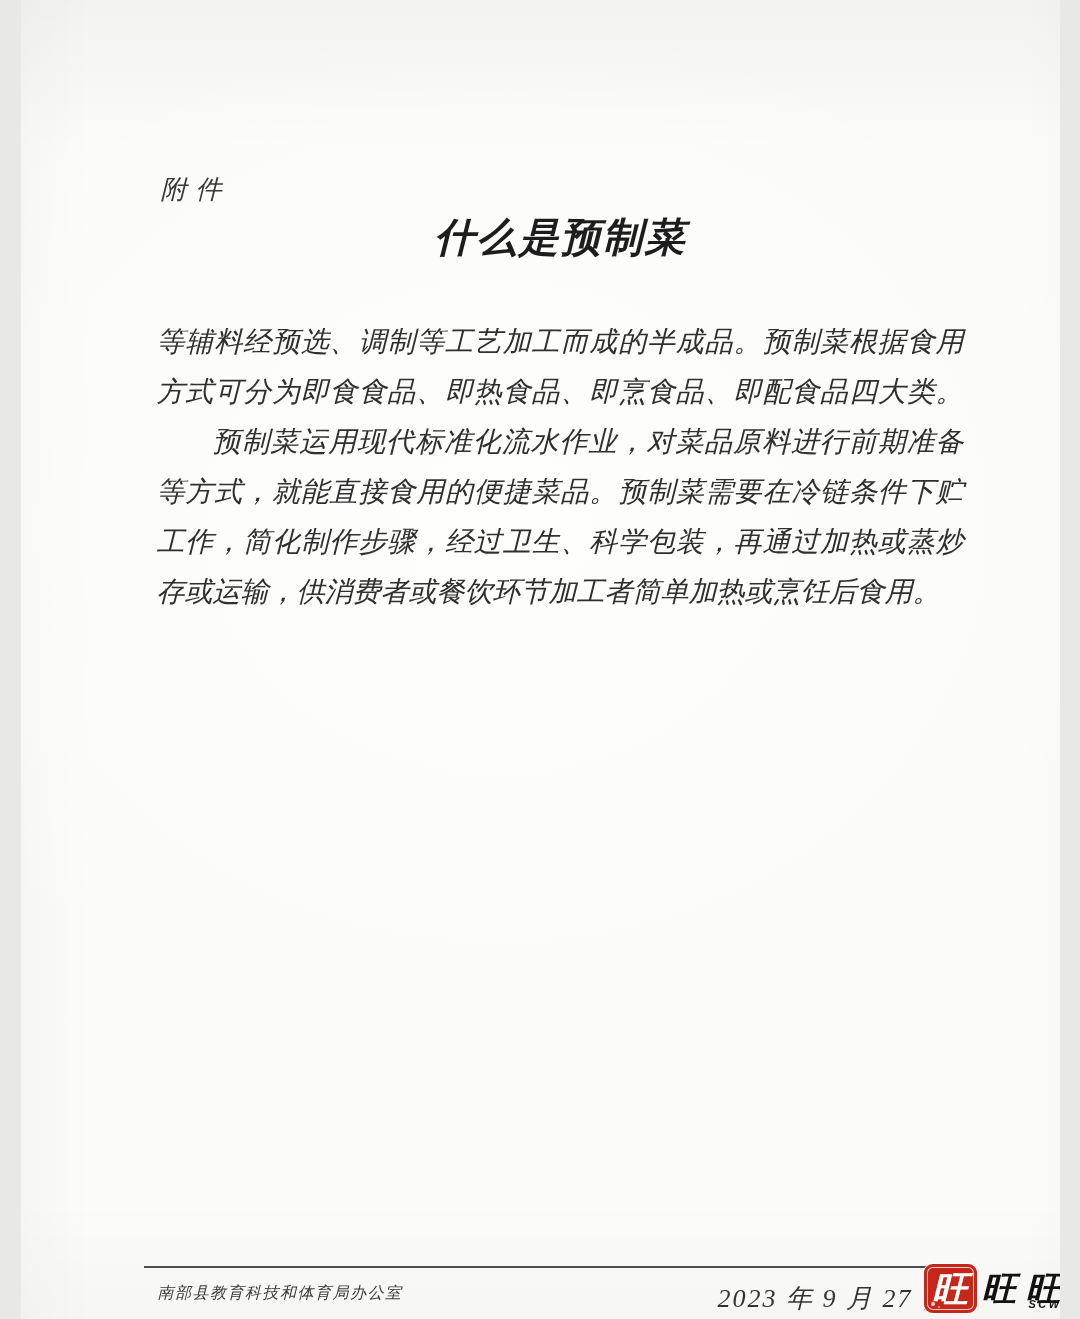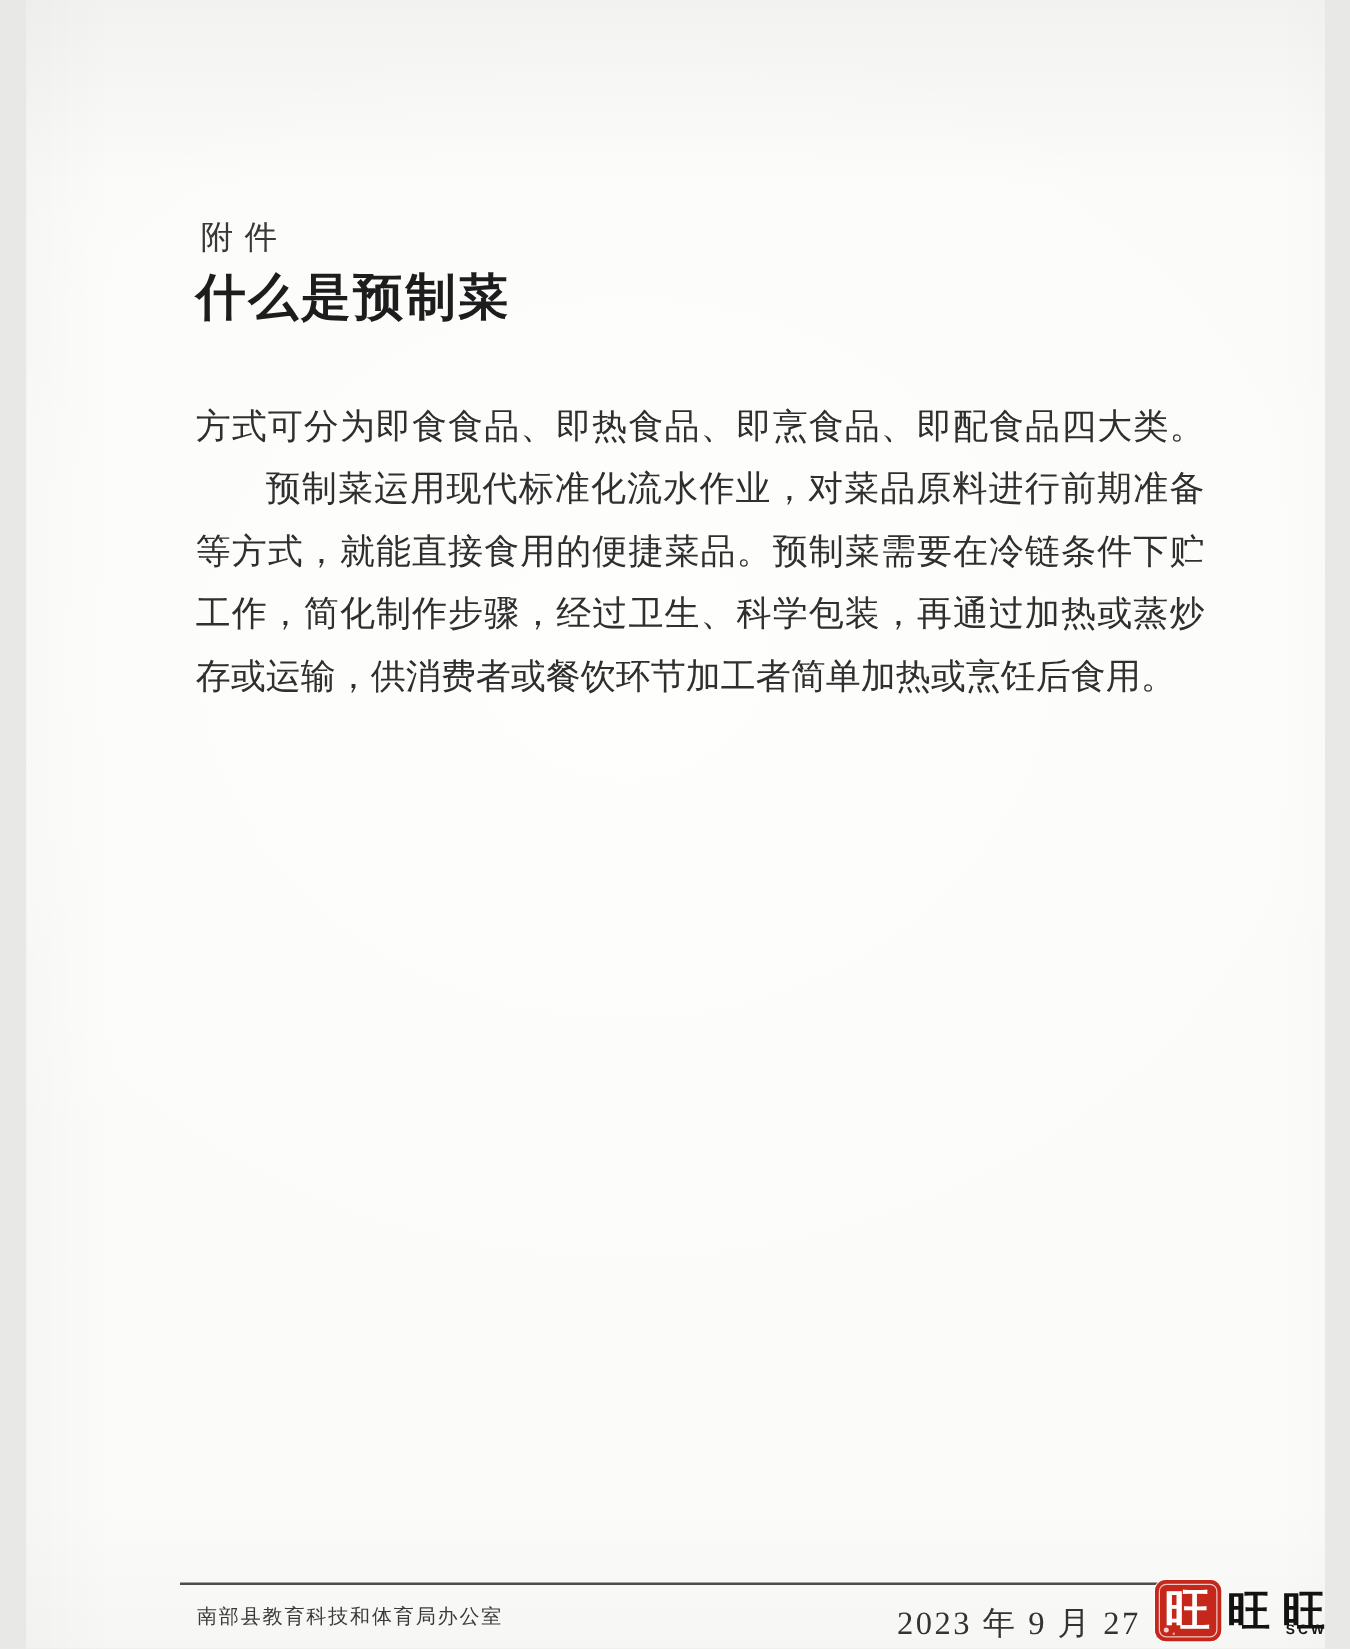--- a/index.html
+++ b/index.html
@@ -14,20 +14,21 @@
     height: 1319px;
     margin: 0 auto;
     overflow: hidden;
     background-color: #fbfbf9;
     background-image:
       linear-gradient(180deg, rgba(0,0,0,0.035) 0px, rgba(0,0,0,0.0) 150px),
       linear-gradient(0deg, rgba(0,0,0,0.02) 0px, rgba(0,0,0,0.0) 120px),
       radial-gradient(ellipse 900px 760px at 46% 40%, #fefefd 0%, rgba(254,254,253,0) 75%),
       linear-gradient(90deg, rgba(0,0,0,0.02) 0px, rgba(0,0,0,0) 70px, rgba(0,0,0,0) 1000px, rgba(0,0,0,0.018) 1080px);
     color: #303030;
+    font-style: italic;
   }
   .scan-edge {
     position: absolute;
     left: 1073px;
     top: 0;
     width: 2px;
     height: 100%;
     background: #d7d7d5;
   }
   .attachment {
@@ -36,20 +37,21 @@
     top: 172px;
     font-size: 26px;
     letter-spacing: 9px;
     color: #383838;
   }
   .doc-title {
     position: absolute;
     left: 136px;
     top: 210px;
     width: 808px;
+    text-align: center;
     font-size: 40px;
     font-weight: bold;
     letter-spacing: 2px;
     color: #1d1d1d;
   }
   .body-text {
     position: absolute;
     left: 136px;
     top: 317px;
     width: 807px;
@@ -160,20 +162,21 @@
 <div class="page">
 
   <div class="scan-edge"></div>
 
   <div class="attachment">附件</div>
 
   <div class="doc-title">什么是预制菜</div>
 
   <div class="body-text">
     <div>
+      <div class="line">等辅料经预选、调制等工艺加工而成的半成品。预制菜根据食用</div>
       <div class="line">方式可分为即食食品、即热食品、即烹食品、即配食品四大类。</div>
     </div>
     <div>
       <div class="line first">预制菜运用现代标准化流水作业，对菜品原料进行前期准备</div>
       <div class="line">等方式，就能直接食用的便捷菜品。预制菜需要在冷链条件下贮</div>
       <div class="line">工作，简化制作步骤，经过卫生、科学包装，再通过加热或蒸炒</div>
       <div class="line last">存或运输，供消费者或餐饮环节加工者简单加热或烹饪后食用。</div>
     </div>
   </div>
 

